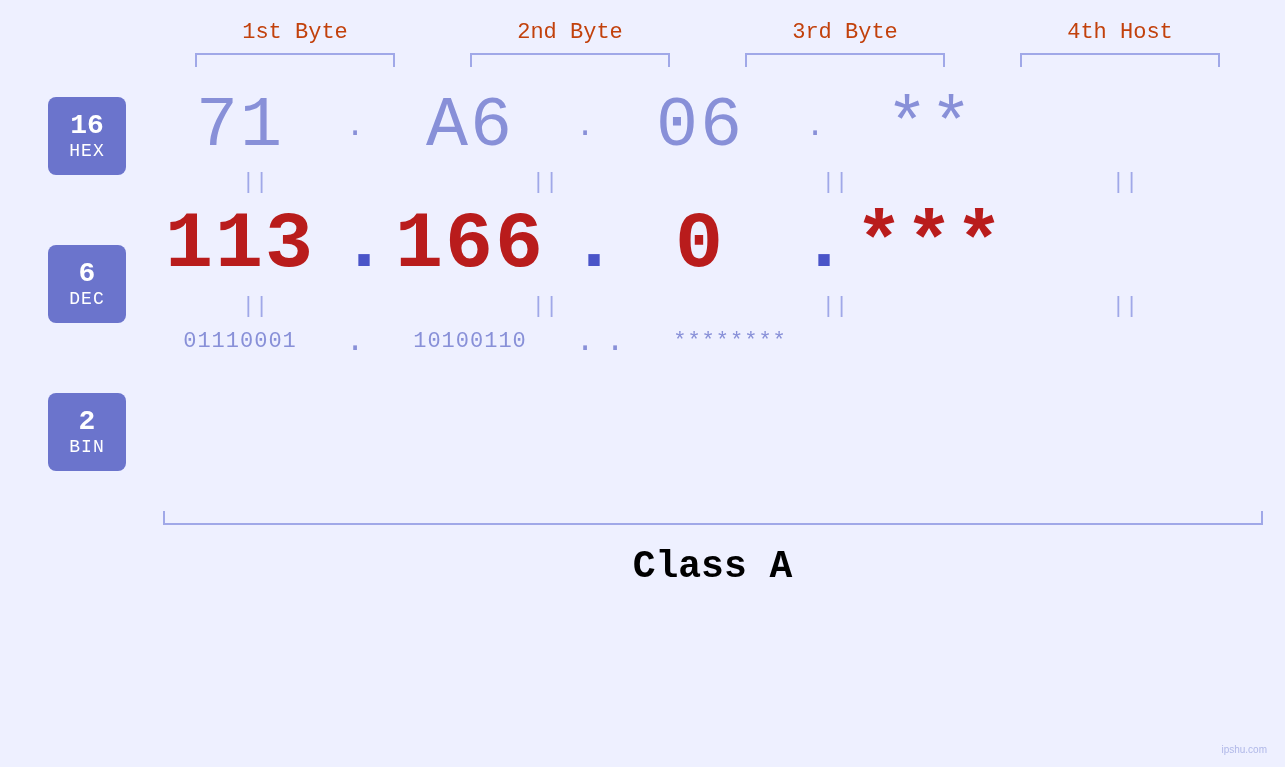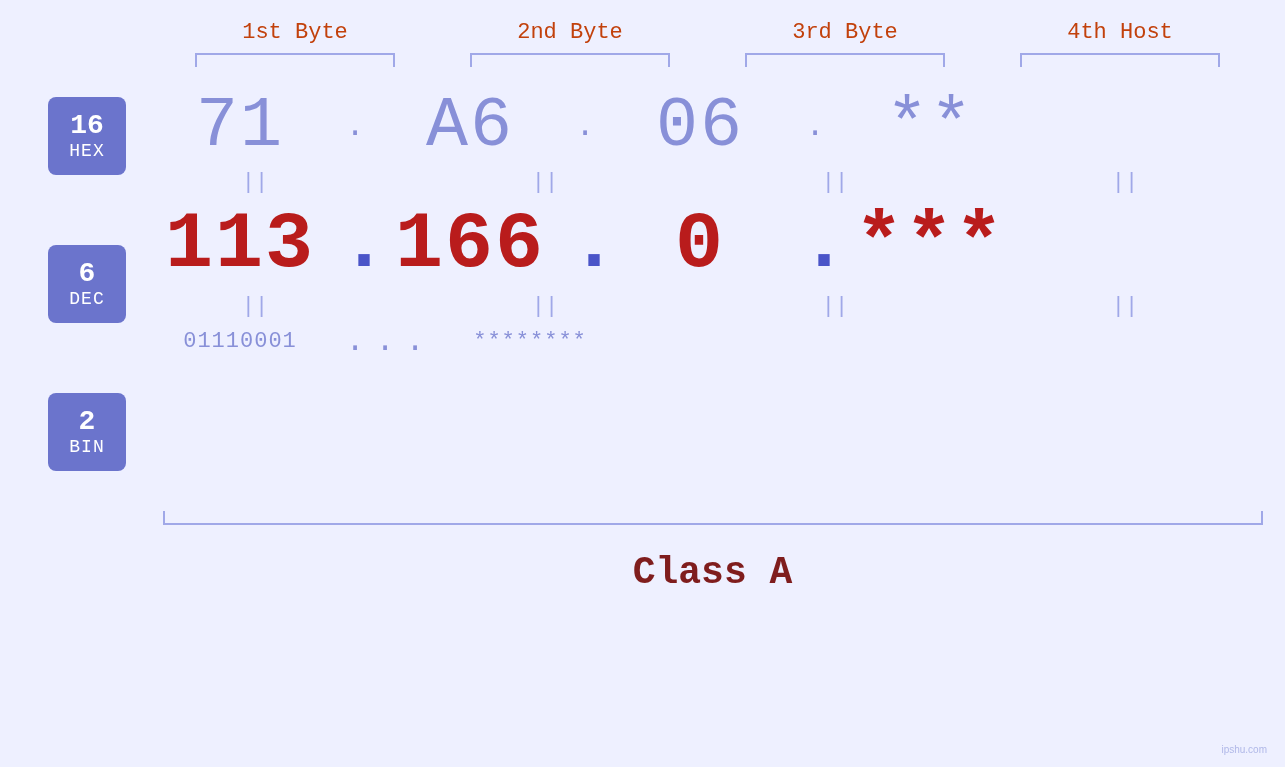--- a/index.html
+++ b/index.html
@@ -190,23 +190,23 @@
     .full-bracket-bottom {
       width: 100%;
       height: 14px;
       border-bottom: 2px solid #a0a8e8;
       border-left: 2px solid #a0a8e8;
       border-right: 2px solid #a0a8e8;
     }
 
     .class-label {
       text-align: center;
-      color: #7f1d1d;
+      color: #000000;
       font-size: 38px;
-      margin-top: 26px;
+      margin-top: 20px;
       font-family: 'Courier New', Courier, monospace;
       font-weight: bold;
     }
 
     
     .watermark {
       position: absolute;
       bottom: 12px;
       right: 18px;
       color: #b0b8e8;
@@ -365,20 +365,23 @@
         <div class="eq-cell">||</div>
         <div class="eq-spacer"></div>
         <div class="eq-cell">||</div>
       </div>
 
       <div class="data-cells">
         <div class="cell">
           <span class="bin-value">01110001</span>
         </div>
         <div class="dot">.</div>
+        <div class="cell">
+          <span class="bin-value">10100110</span>
+        </div>
         <div class="dot">.</div>
         <div class="dot">.</div>
         <div class="cell">
           <span class="bin-value">********</span>
         </div>
       </div>
 
 
     </div>
   </div>

